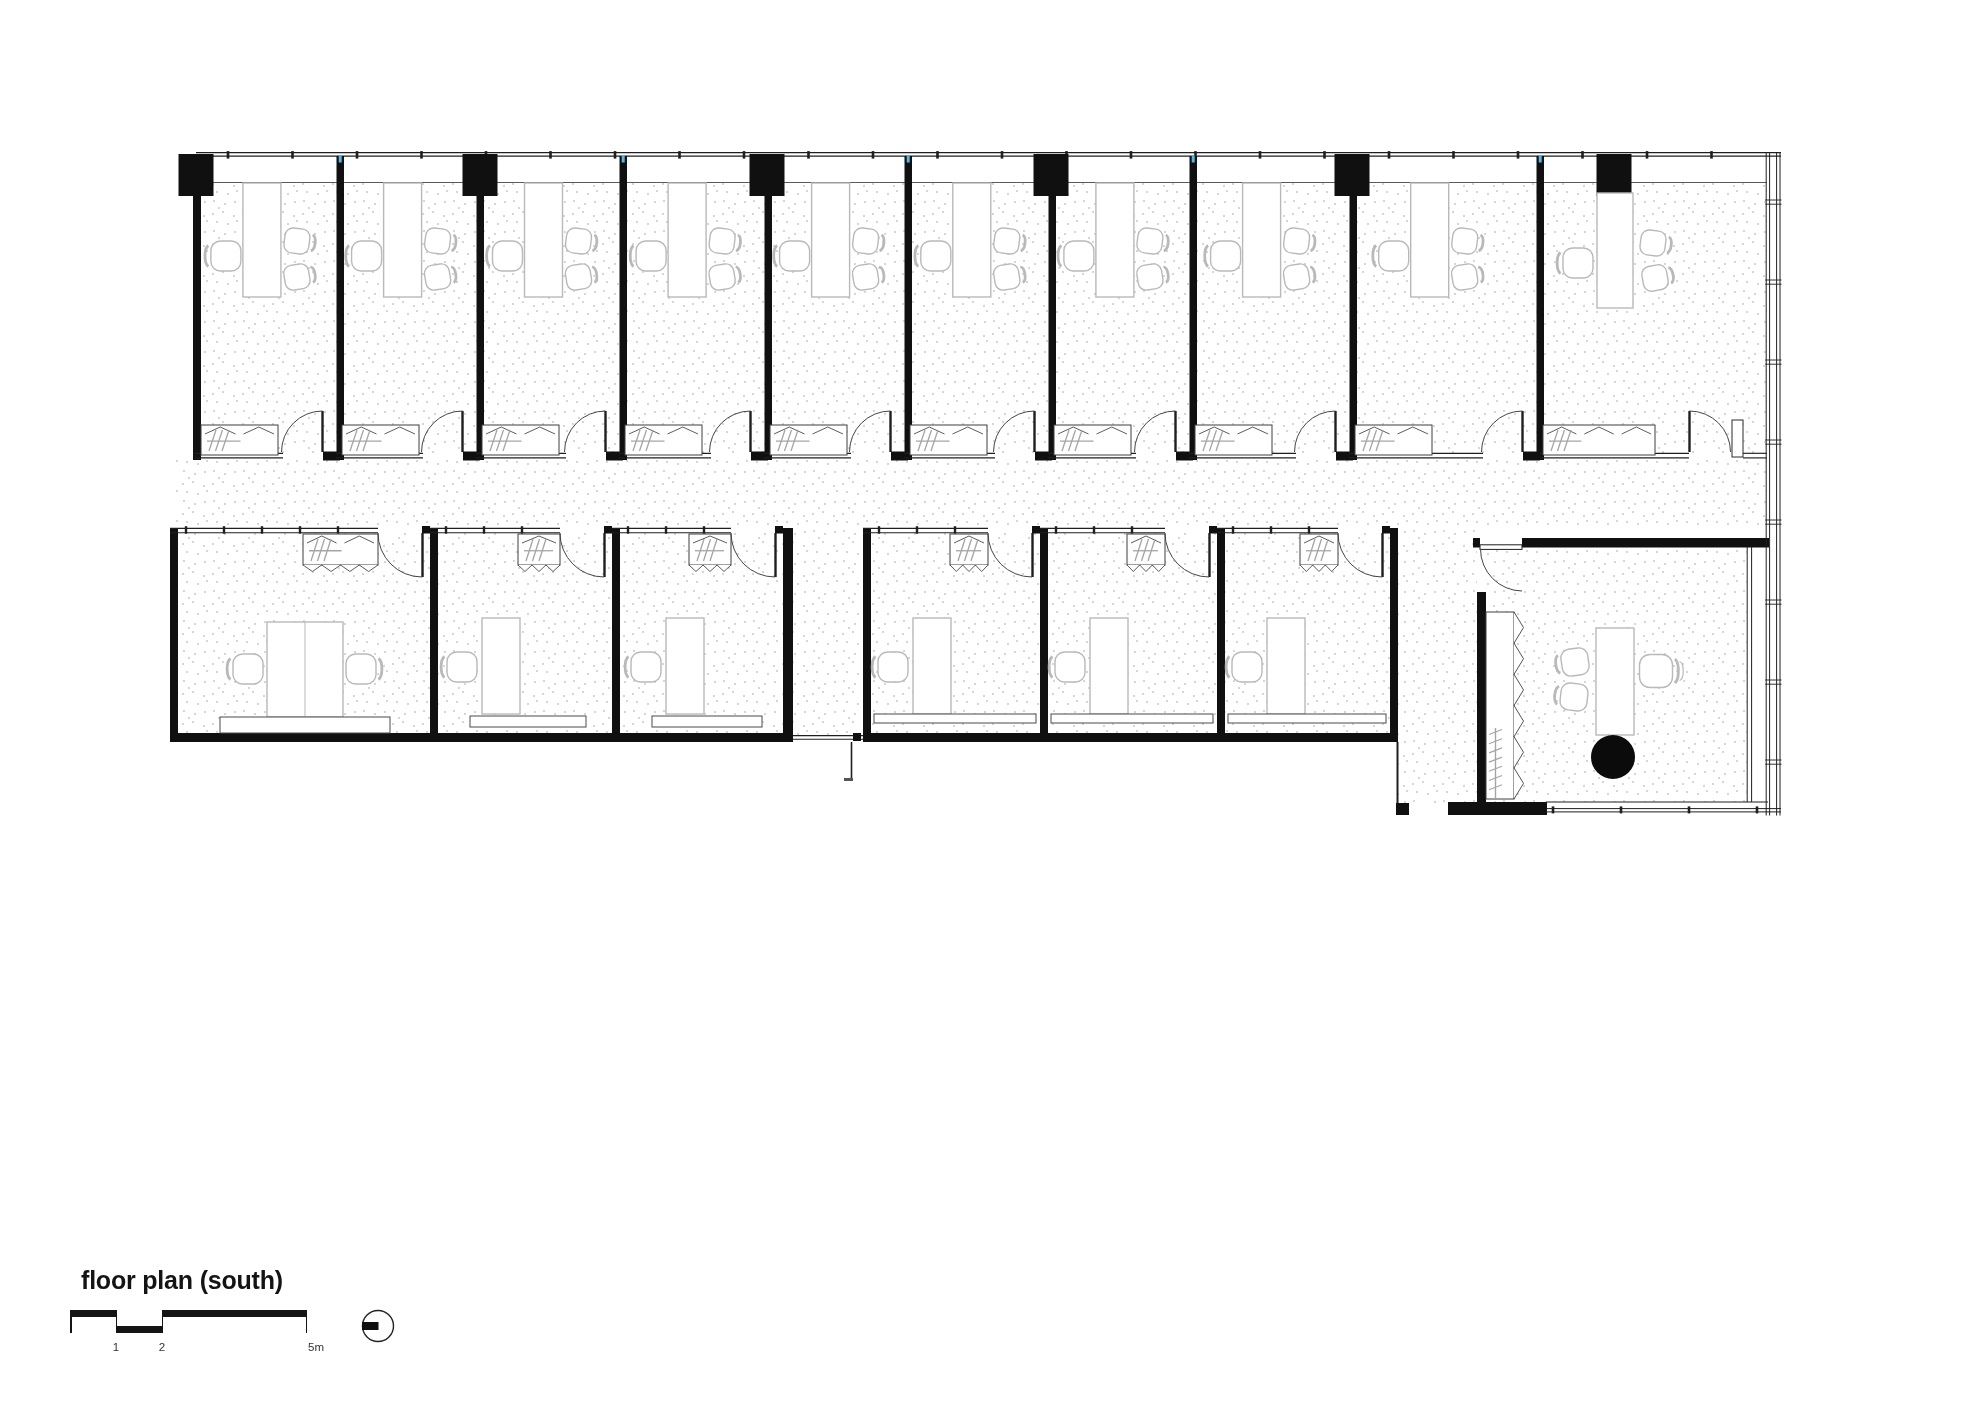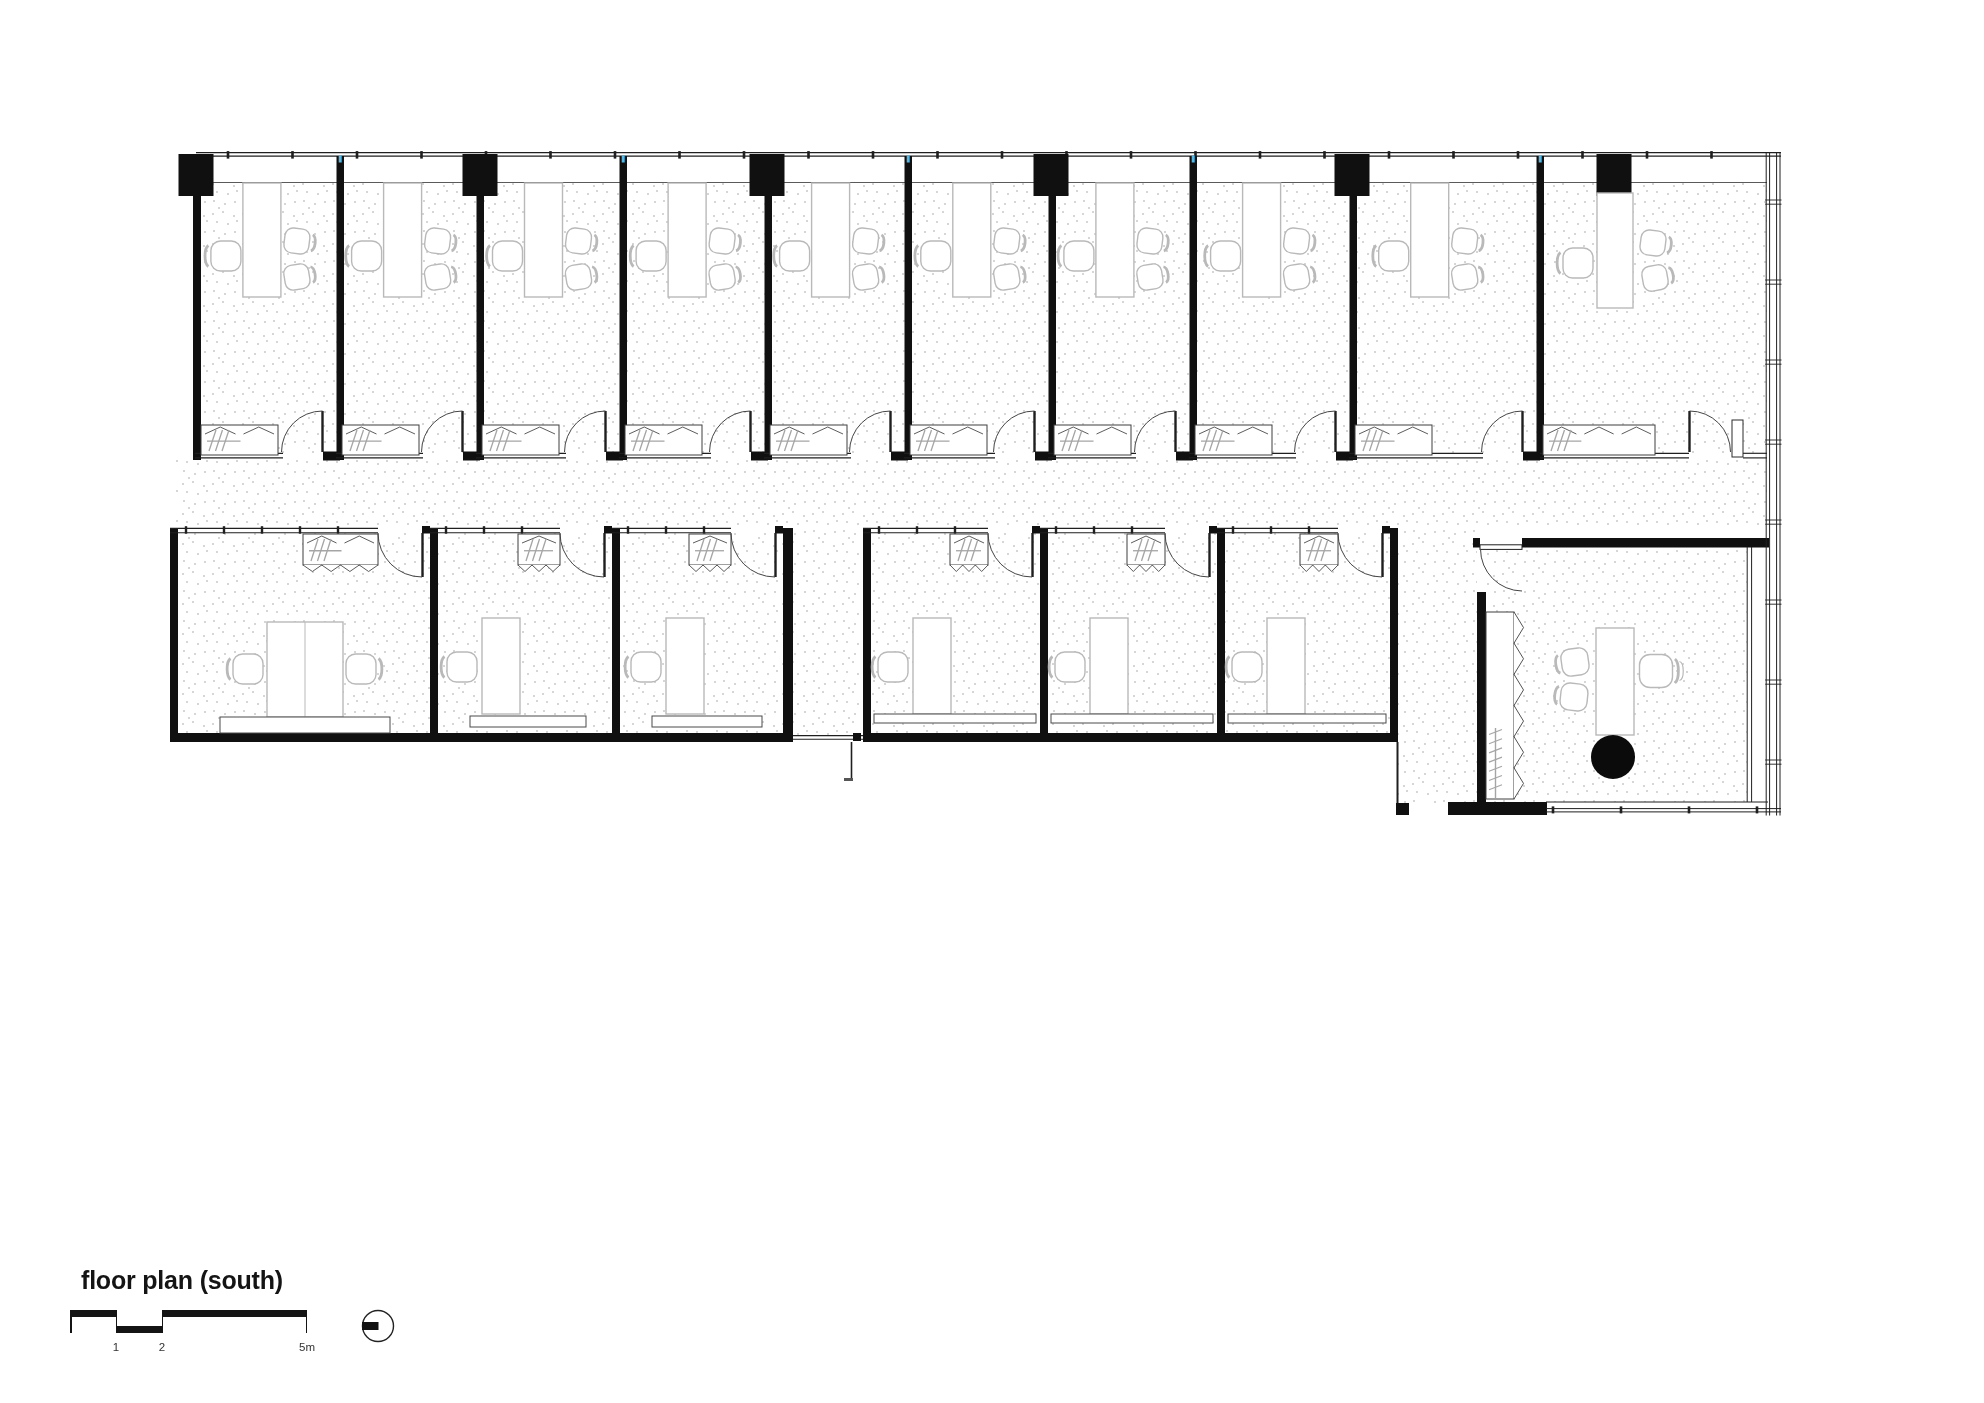--- a/index.html
+++ b/index.html
@@ -675,21 +675,21 @@
   <div>
     <div class="sb-seg" style="left:70px;top:1310px;width:46px"></div>
     <div class="sb-seg" style="left:116px;top:1326px;width:46px"></div>
     <div class="sb-seg" style="left:162px;top:1310px;width:145px"></div>
     <div class="sb-tick" style="left:70px"></div>
     <div class="sb-tick" style="left:115.5px"></div>
     <div class="sb-tick" style="left:161.5px"></div>
     <div class="sb-tick" style="left:305.5px"></div>
     <span class="sb-label" style="left:116px">1</span>
     <span class="sb-label" style="left:162px">2</span>
-    <span class="sb-label" style="left:307px">5m</span>
+    <span class="sb-label" style="left:316px">5m</span>
   </div>
 
   <svg class="north" width="42" height="42" viewBox="0 0 42 42">
     <circle cx="20" cy="20" r="15.5" fill="none" stroke="#222" stroke-width="1.4"></circle>
     <rect x="4" y="16" width="16.5" height="8" fill="#101010"></rect>
   </svg>
 
 </div>
 
 </body></html>

